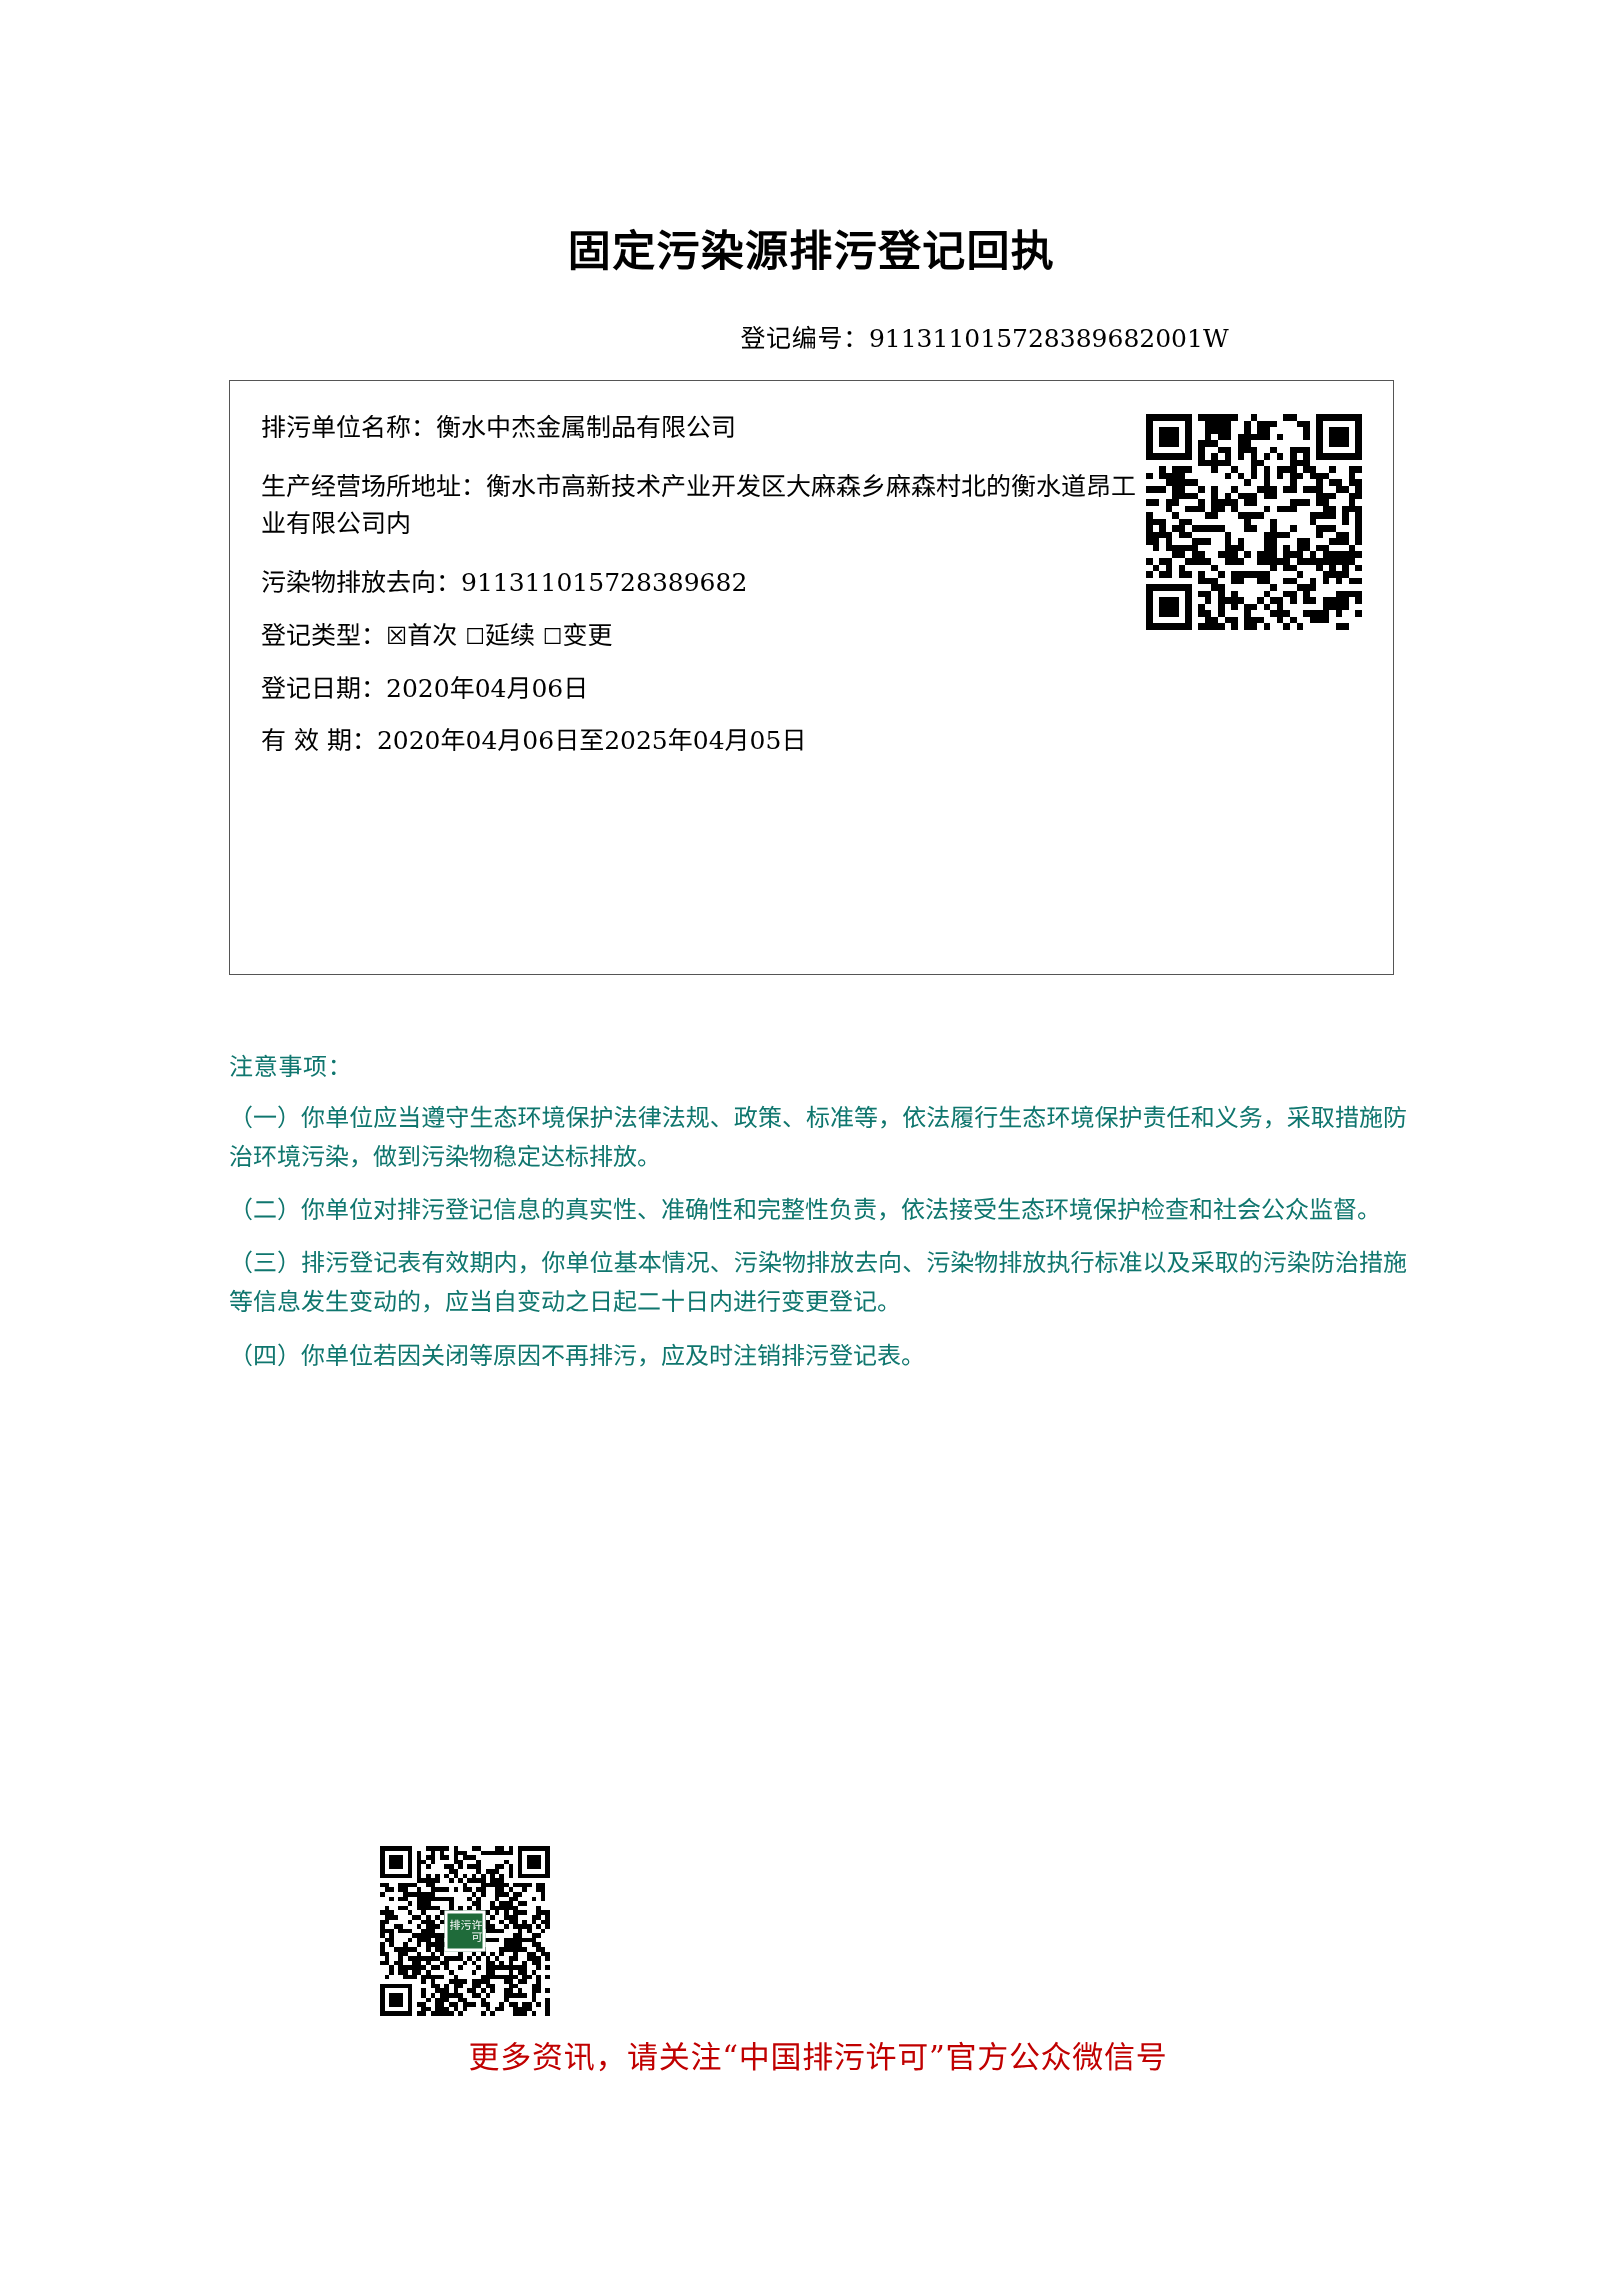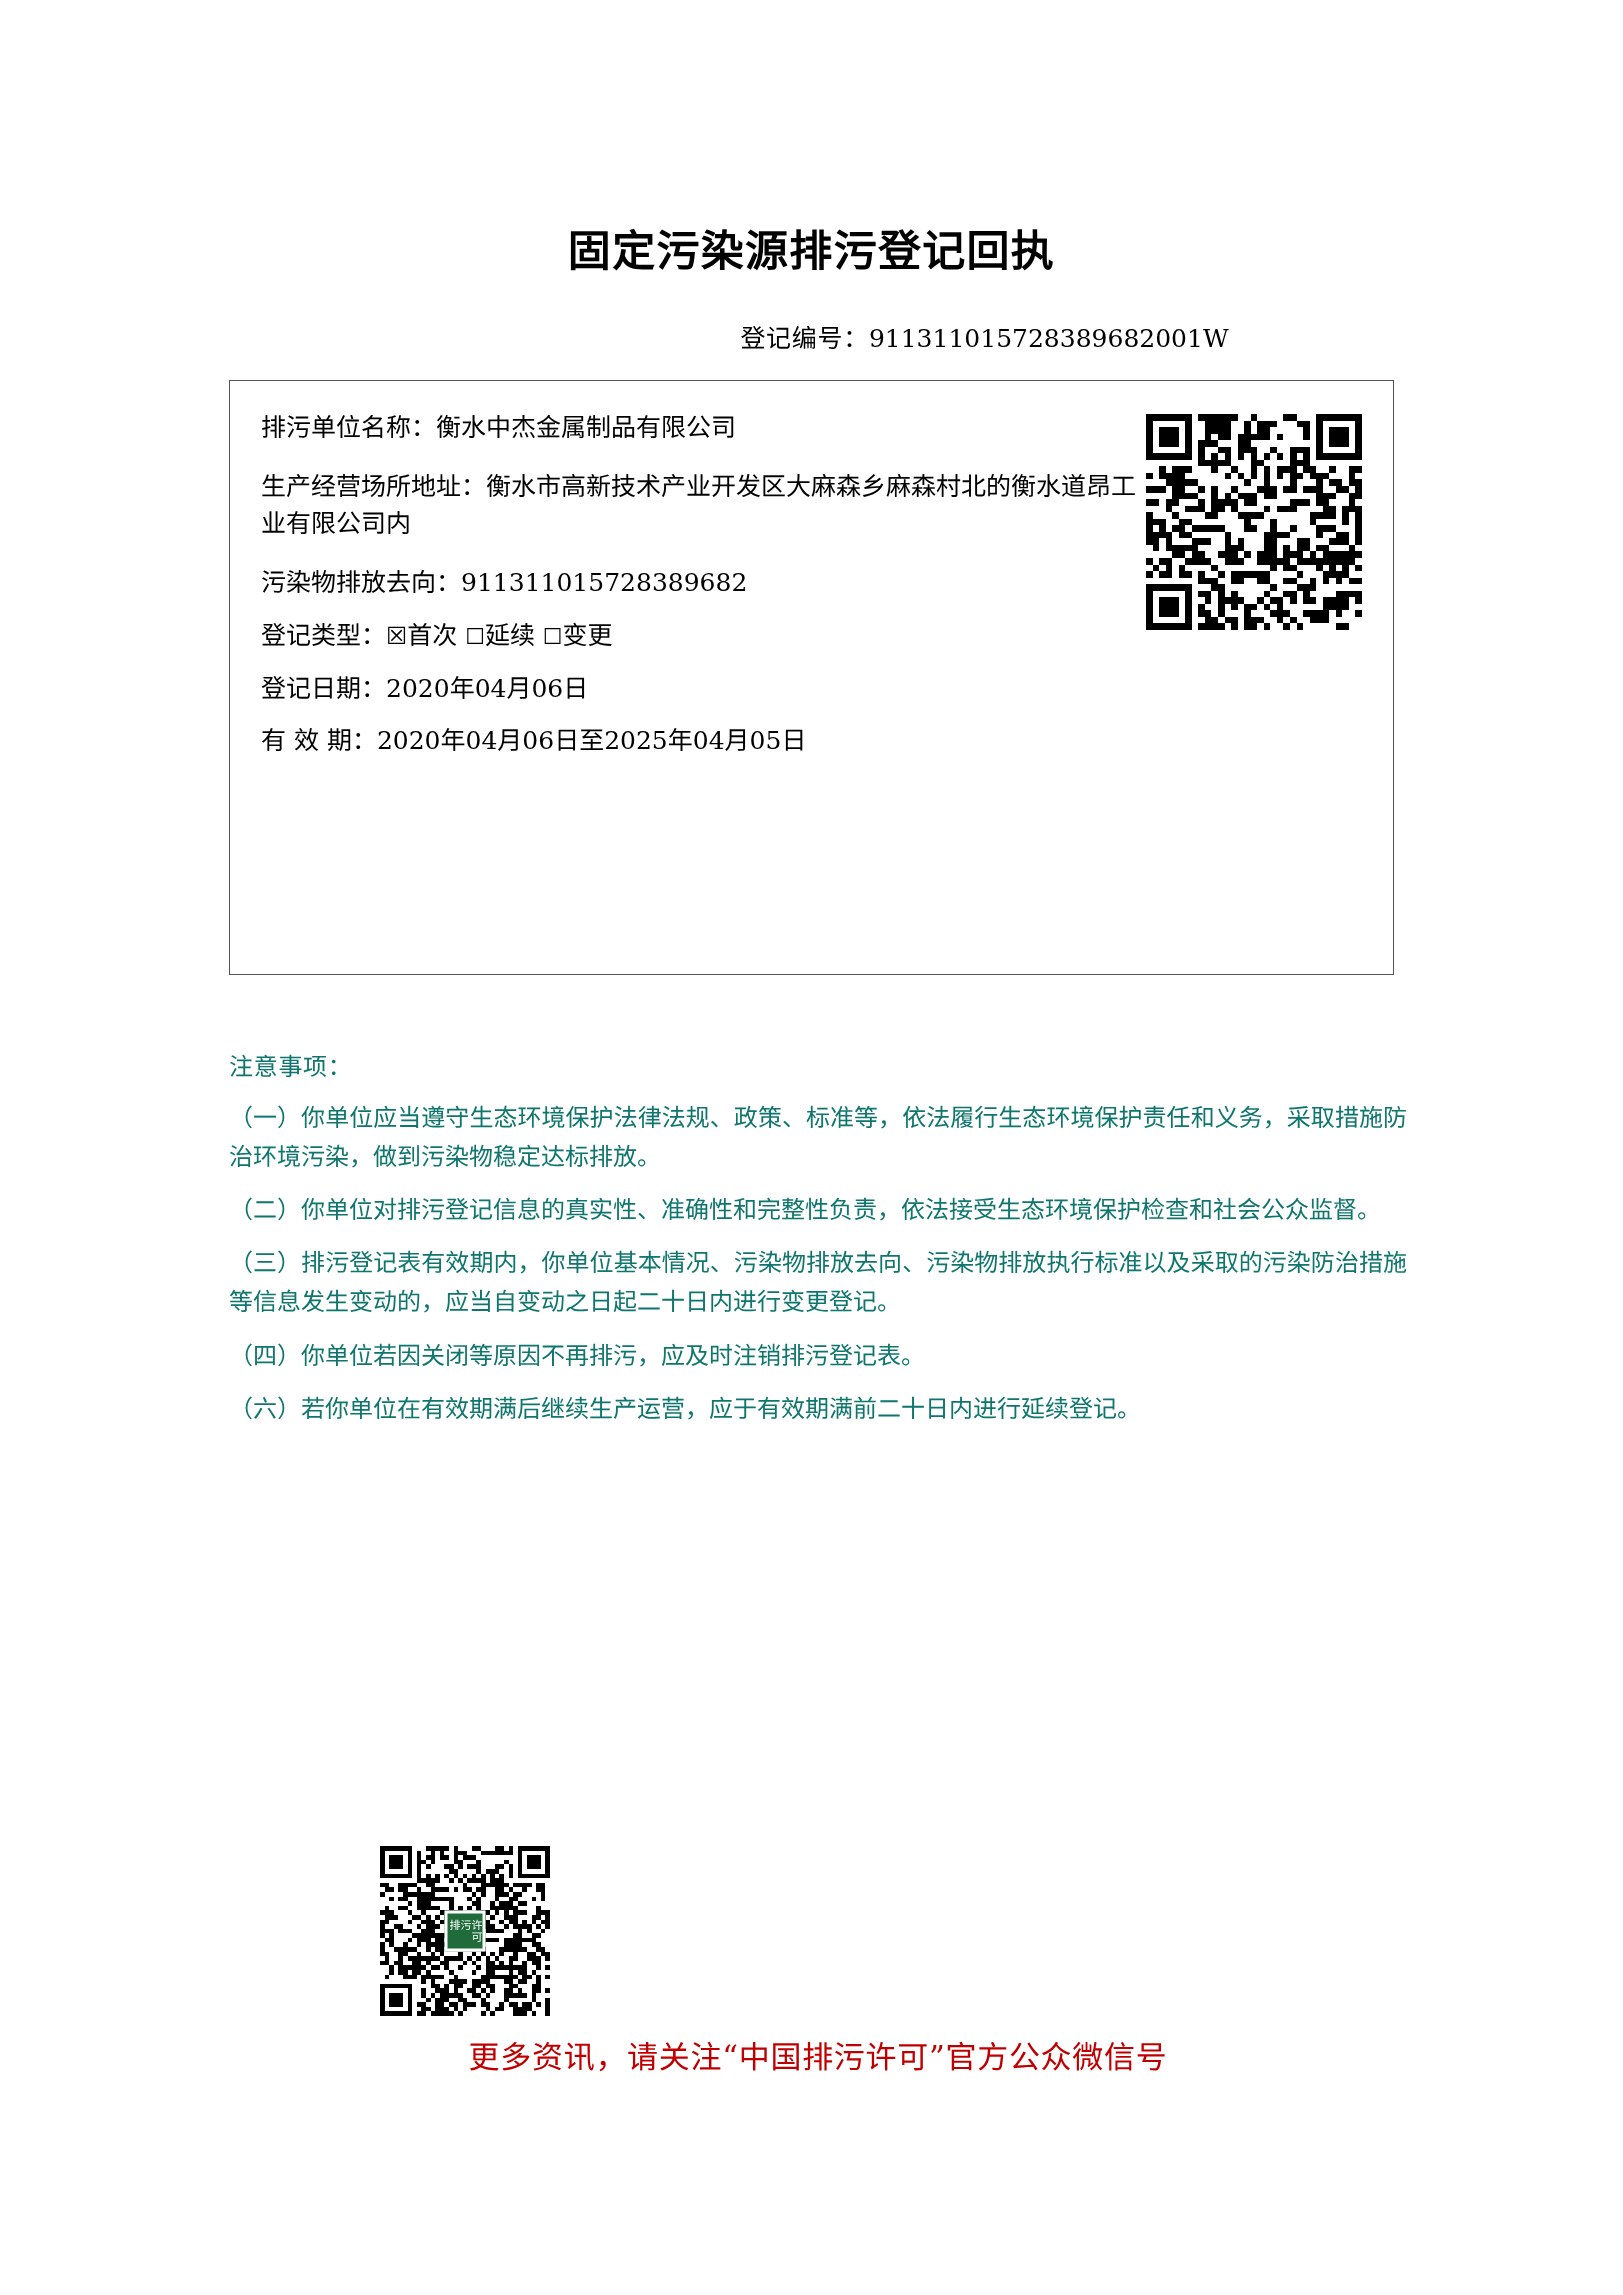--- a/index.html
+++ b/index.html
@@ -1299,21 +1299,20 @@
         <i class=""></i>
       </div>
   </div>
 
   <div class="notes">
     <div class="notes-title">注意事项：</div>
     <div class="note-item">（一）你单位应当遵守生态环境保护法律法规、政策、标准等，依法履行生态环境保护责任和义务，采取措施防治环境污染，做到污染物稳定达标排放。</div>
     <div class="note-item">（二）你单位对排污登记信息的真实性、准确性和完整性负责，依法接受生态环境保护检查和社会公众监督。</div>
     <div class="note-item">（三）排污登记表有效期内，你单位基本情况、污染物排放去向、污染物排放执行标准以及采取的污染防治措施等信息发生变动的，应当自变动之日起二十日内进行变更登记。</div>
     <div class="note-item">（四）你单位若因关闭等原因不再排污，应及时注销排污登记表。</div>
-    <div class="note-item">（六）若你单位在有效期满后继续生产运营，应于有效期满前二十日内进行延续登记。</div>
   </div>
 
   <div class="qr-footer">
     <div class="qr" id="qr-footer" style="width: 170px; height: 170px; grid-template-columns: repeat(37, 1fr); grid-template-rows: repeat(37, 1fr);">
         <i class="on"></i>
         <i class="on"></i>
         <i class="on"></i>
         <i class="on"></i>
         <i class="on"></i>
         <i class="on"></i>

